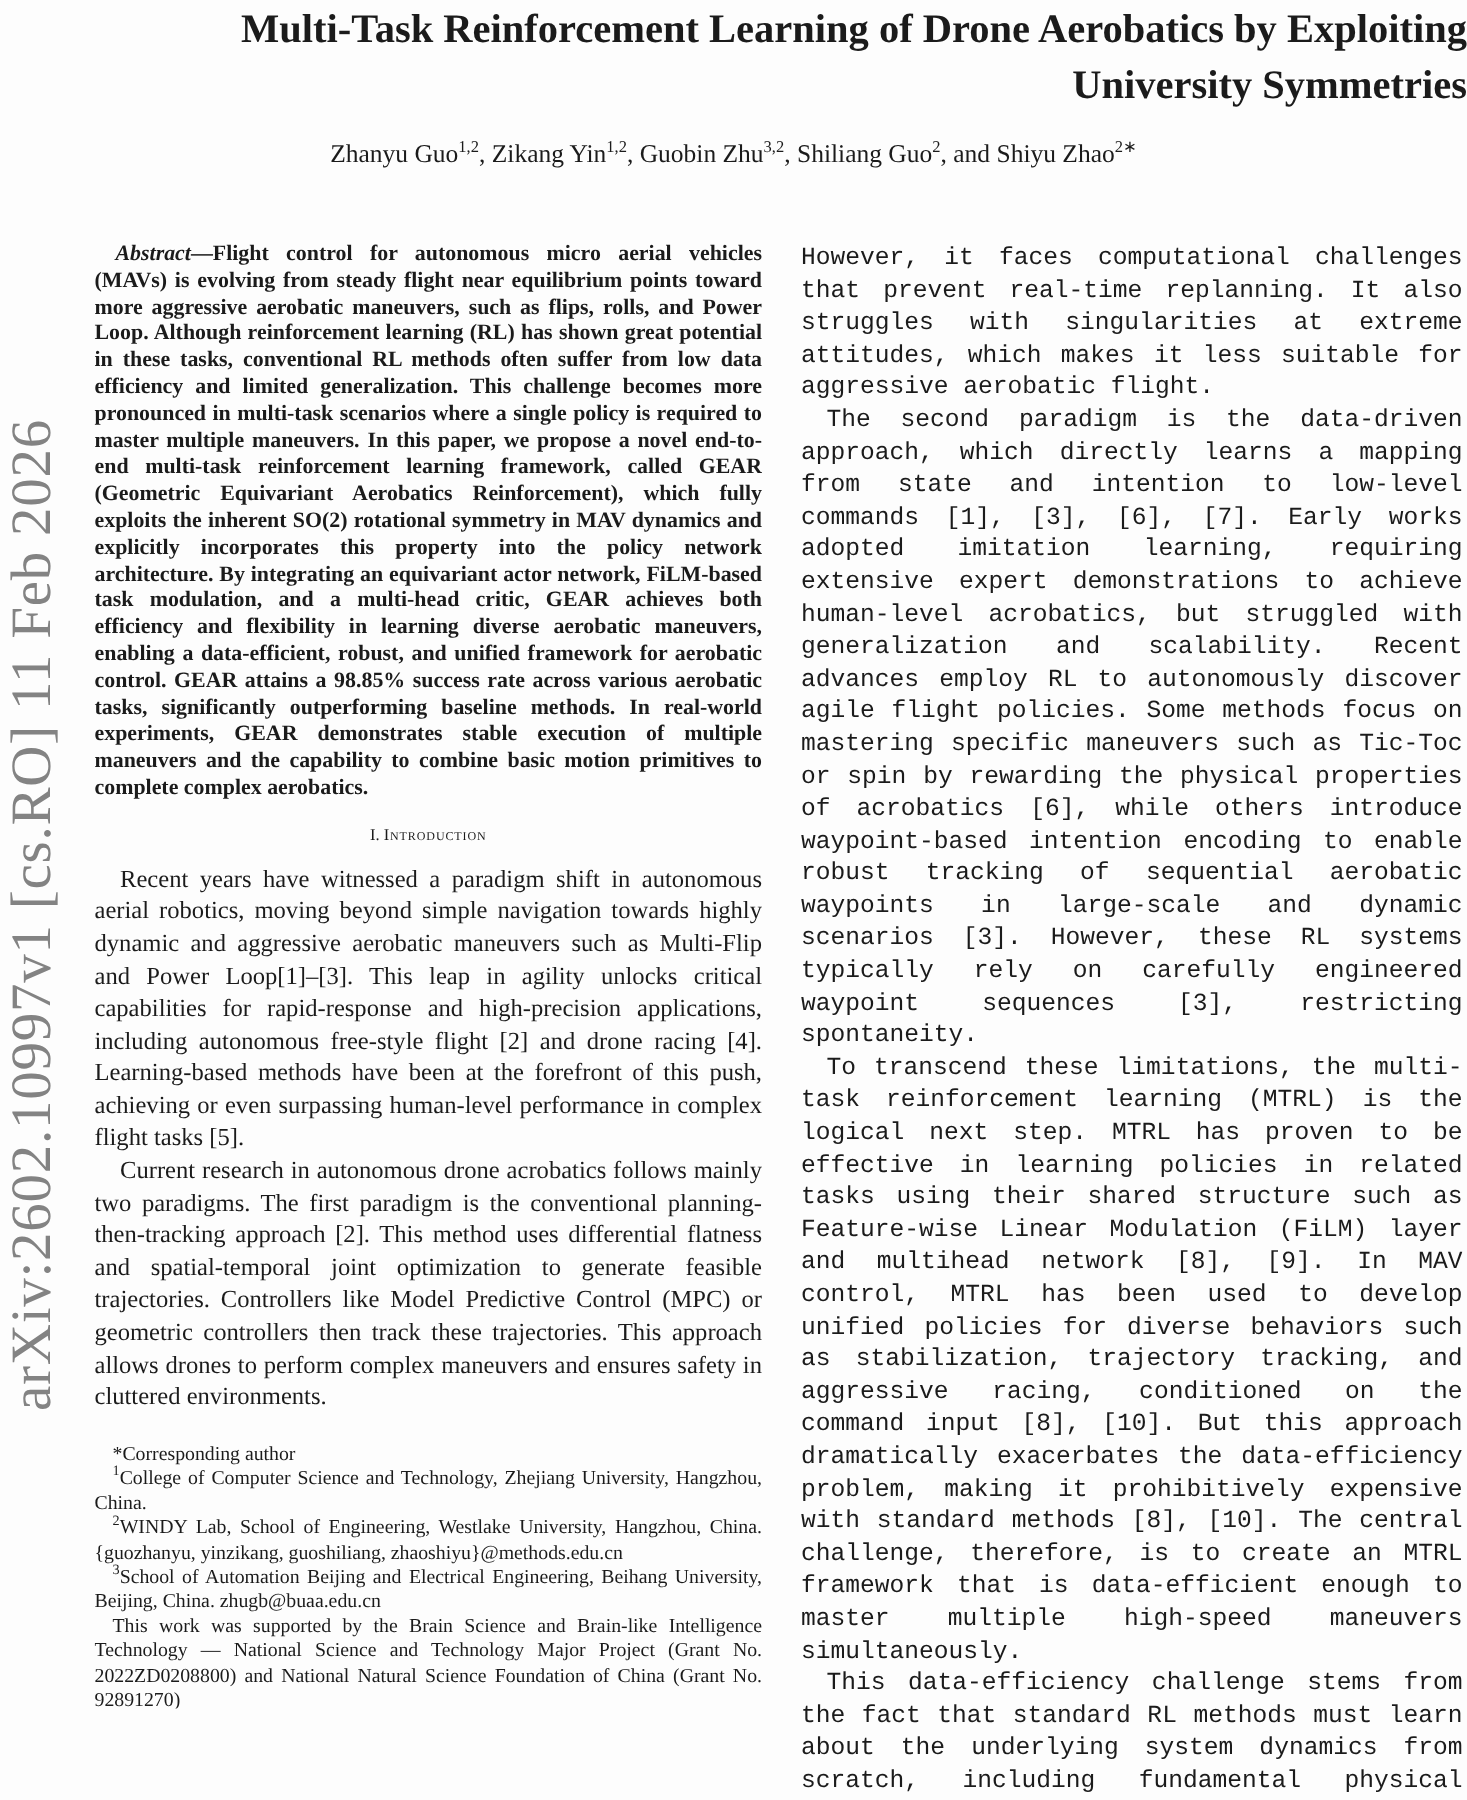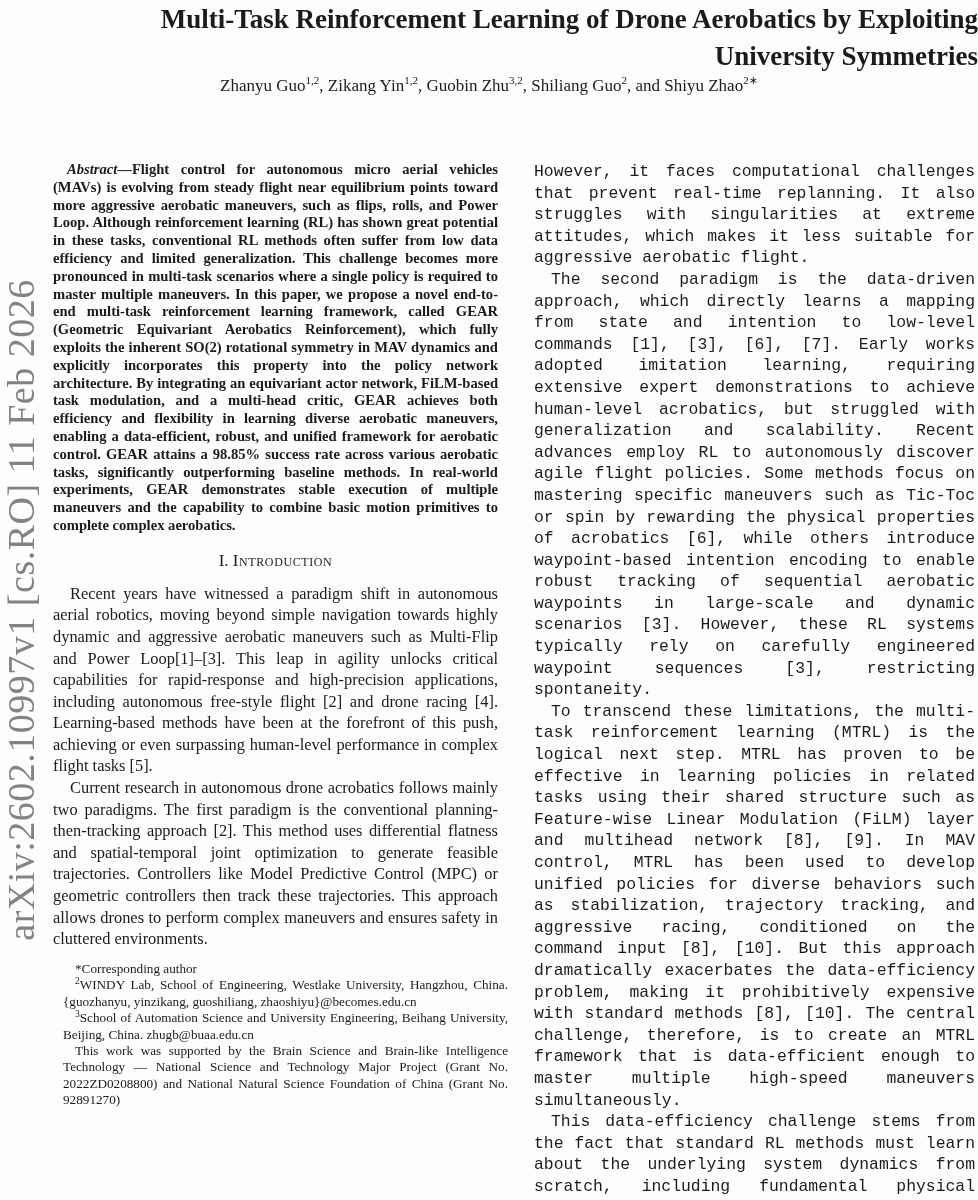--- a/index.html
+++ b/index.html
@@ -16,38 +16,38 @@
     font-size:38px; color:#838383; letter-spacing:0.5px;
   }
 
   
   .title {
     position:absolute; top:1px; left:0; width:100%;
     text-align:right; font-size:27px; font-weight:bold; line-height:37px;
     margin:0;
   }
   .authors {
-    position:absolute; top:76px; left:0; width:100%;
+    position:absolute; top:93px; left:0; width:100%;
     text-align:center; font-size:17px;
   }
   .authors sup { font-size:11px; line-height:0; }
 
   
-  .col-left  { position:absolute; left:53px;  top:161px; width:445px; height:857px; overflow:hidden; }
+  .col-left  { position:absolute; left:63px;  top:161px; width:445px; height:857px; overflow:hidden; }
   .col-right { position:absolute; left:534px; top:161px; width:441px; height:1039px; overflow:hidden;font-family:Liberation Mono, monospace; }
 
   .abstract {
     margin:0; font-weight:bold; font-size:14.6px; line-height:17.8px;
     text-align:justify; text-indent:14px;
   }
   .abs-label { font-style:italic; }
 
   .section-heading {
     margin:16px 0 12px 0; text-align:center; font-weight:normal;
-    font-size:17px;
+    font-size:11px;
   }
   .section-heading .sc { font-variant:small-caps; letter-spacing:0.6px; }
 
   .body-p {
     margin:0; font-size:16.4px; line-height:21.6px; text-align:justify;
   }
   .indent { text-indent:17px; }
 
   
   .footnotes {
@@ -90,18 +90,19 @@
   <div class="col-right">
     <p class="body-p">However, it faces computational challenges that prevent real-time replanning. It also struggles with singularities at extreme attitudes, which makes it less suitable for aggressive aerobatic flight.</p>
     <p class="body-p indent">The second paradigm is the data-driven approach, which directly learns a mapping from state and intention to low-level commands [1], [3], [6], [7]. Early works adopted imitation learning, requiring extensive expert demonstrations to achieve human-level acrobatics, but struggled with generalization and scalability. Recent advances employ RL to autonomously discover agile flight policies. Some methods focus on mastering specific maneuvers such as Tic-Toc or spin by rewarding the physical properties of acrobatics [6], while others introduce waypoint-based intention encoding to enable robust tracking of sequential aerobatic waypoints in large-scale and dynamic scenarios [3]. However, these RL systems typically rely on carefully engineered waypoint sequences [3], restricting spontaneity.</p>
     <p class="body-p indent">To transcend these limitations, the multi-task reinforcement learning (MTRL) is the logical next step. MTRL has proven to be effective in learning policies in related tasks using their shared structure such as Feature-wise Linear Modulation (FiLM) layer and multihead network [8], [9]. In MAV control, MTRL has been used to develop unified policies for diverse behaviors such as stabilization, trajectory tracking, and aggressive racing, conditioned on the command input [8], [10]. But this approach dramatically exacerbates the data-efficiency problem, making it prohibitively expensive with standard methods [8], [10]. The central challenge, therefore, is to create an MTRL framework that is data-efficient enough to master multiple high-speed maneuvers simultaneously.</p>
     <p class="body-p indent">This data-efficiency challenge stems from the fact that standard RL methods must learn about the underlying system dynamics from scratch, including fundamental physical symmetries. To solve this problem, equivariant learning, grounded in geometric learning principles, offers a promising direction for enhancing data efficiency by explicitly encoding domain-specific symmetries—such as translations, rotations, and permutations into neural network architectures [11]. This approach improves sample efficiency in vision tasks [11], vision-based robotic manipulation [12]. While this technique has been applied to simpler MAV tracking tasks, its potential to enable complex, multi-task acrobatic control has not been explored [13].</p>
     <p class="body-p indent">However, recent research has shown that strictly enforcing equivariance may limit policy expressiveness and robustness in diverse or asymmetric environments [14]–</p>
   </div>
 
   <div class="footnotes">
     <p class="footnote"><span class="fn-star">*</span><span>Corresponding author</span></p>
-    <p class="footnote"><sup>2</sup><span>WINDY Lab, School of Engineering, Westlake University, Hangzhou, China. {guozhanyu, yinzikang, guoshiliang, zhaoshiyu}@becomes.edu.cn</span></p>
-    <p class="footnote"><sup>3</sup><span>School of Automation Science and University Engineering, Beihang University, Beijing, China. zhugb@buaa.edu.cn</span></p>
+    <p class="footnote"><sup>1</sup><span>College of Computer Science and Technology, Zhejiang University, Hangzhou, China.</span></p>
+    <p class="footnote"><sup>2</sup><span>WINDY Lab, School of Engineering, Westlake University, Hangzhou, China. {guozhanyu, yinzikang, guoshiliang, zhaoshiyu}@methods.edu.cn</span></p>
+    <p class="footnote"><sup>3</sup><span>School of Automation Beijing and Electrical Engineering, Beihang University, Beijing, China. zhugb@buaa.edu.cn</span></p>
     <p class="footnote"><sup></sup><span>This work was supported by the Brain Science and Brain-like Intelligence Technology — National Science and Technology Major Project (Grant No. 2022ZD0208800) and National Natural Science Foundation of China (Grant No. 92891270)</span></p>
   </div>
 
 </div>
 
 </body></html>

